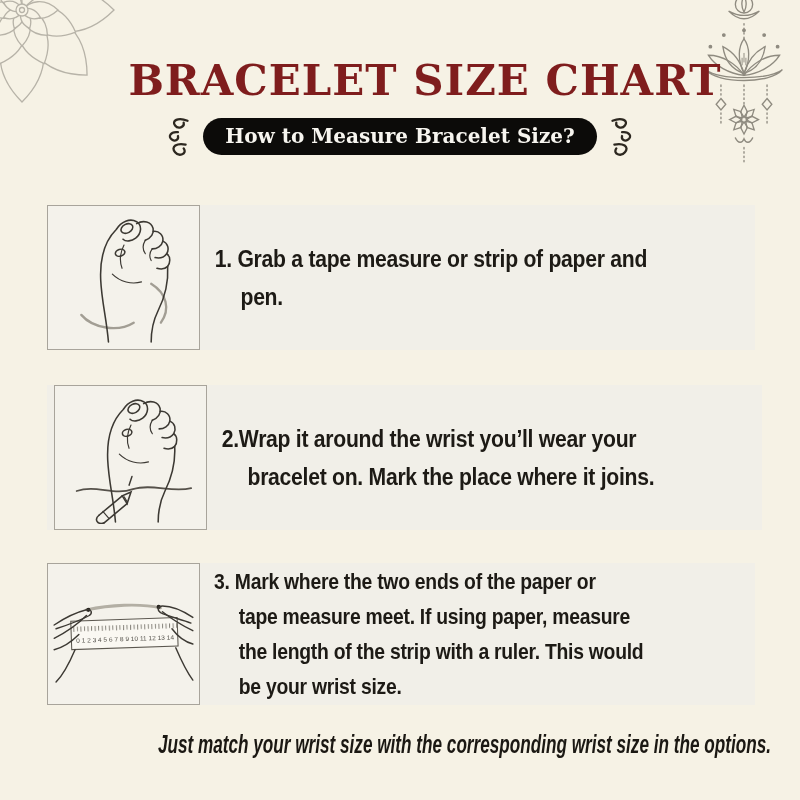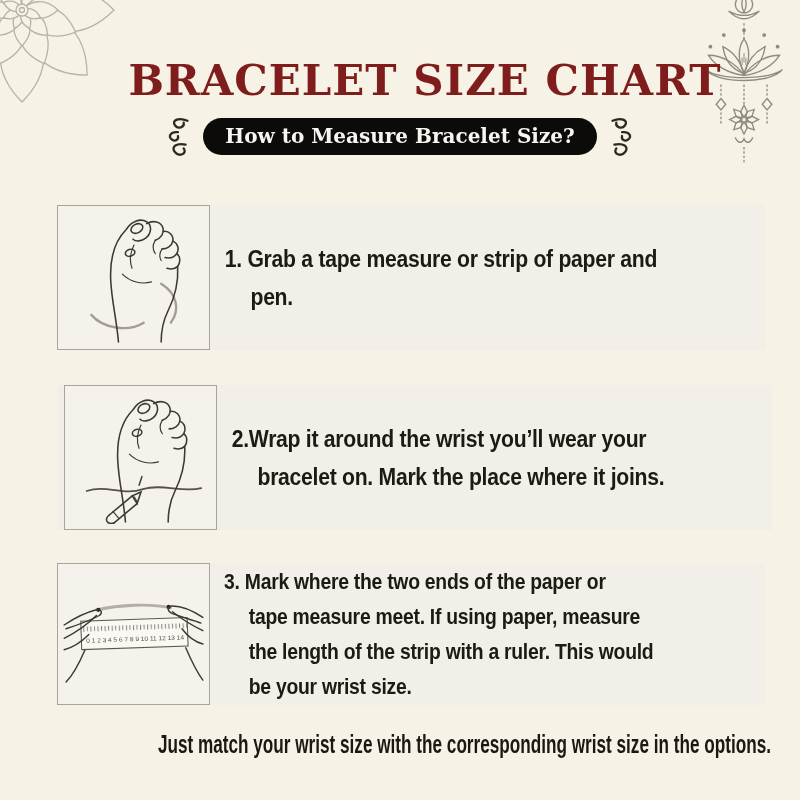--- a/index.html
+++ b/index.html
@@ -29,42 +29,42 @@
   #subtitle-badge{
     background:#0c0b09;color:#f7f5ef;
     font-family:"DejaVu Serif","Liberation Serif",serif;font-weight:700;
     font-size:20px;line-height:1;padding:8px 22px 9px 22px;border-radius:19px;
     white-space:nowrap;
   }
   .flourish{width:30px;height:42px;flex:0 0 auto;}
 
   
   .step{
-    left:57px;width:708px;background:#f1efe8;display:flex;align-items:stretch;
+    left:47px;width:708px;background:#f1efe8;display:flex;align-items:stretch;
   }
   #step-1{top:205px;height:145px;}
   #step-2{top:385px;height:145px;padding-left:7px;}
   #step-3{top:563px;height:142px;}
   .step-illustration{
     width:153px;flex:0 0 153px;box-sizing:border-box;
     border:1px solid #a8a49b;background:#f4f2eb;
     display:flex;align-items:center;justify-content:center;
   }
   .step-text{
     flex:1;padding-left:16px;display:flex;flex-direction:column;justify-content:center;
     font-weight:700;color:#1d1a15;transform-origin:left center;
   }
   .lh-big{font-size:23px;line-height:38px;letter-spacing:-0.3px;transform:scaleX(0.92);}
   .lh-small{font-size:22px;line-height:35px;letter-spacing:-0.3px;transform:scaleX(0.88);}
   .step-line{white-space:nowrap;}
   .step-line + .step-line{padding-left:28px;}
 
   
   #footer-note{
-    left:0;top:729px;width:100%;text-align:right;
+    left:0;top:729px;width:100%;text-align:right;font-style:italic;
   }
   #footer-note span{
     display:inline-block;white-space:nowrap;
     font-weight:700;font-size:26px;color:#1b1813;
     transform:scaleX(0.66);transform-origin:center;
   }
 
   svg{display:block;}
 </style>
 </head>

